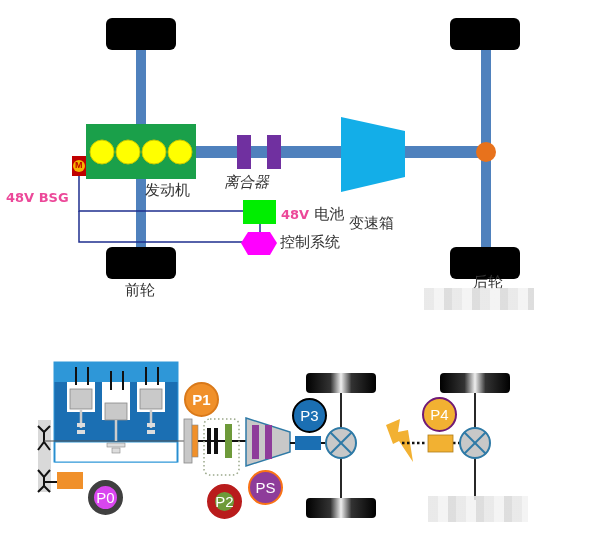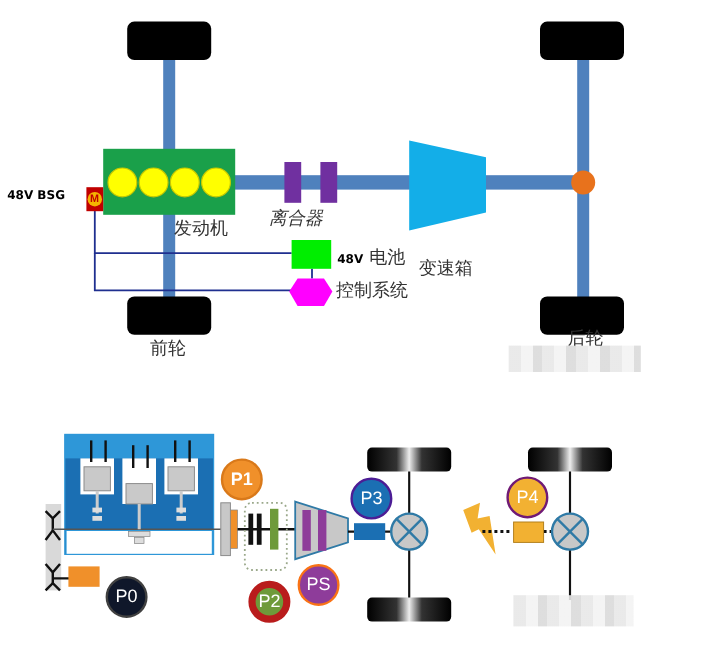--- a/index.html
+++ b/index.html
@@ -1,20 +1,20 @@
 <!DOCTYPE html>
 <html><head>
 <meta charset="utf-8">
 <style>
   html,body{margin:0;padding:0;background:#ffffff;}
   body{width:600px;height:551px;position:relative;overflow:hidden;font-family:"DejaVu Sans","Liberation Sans",sans-serif;}
   svg{position:absolute;left:0;top:0;}
   .lbl{position:absolute;white-space:nowrap;color:#222;}
   .cn{font-family:"DejaVu Serif","Liberation Serif",serif;font-size:15px;color:#333;}
-  .bold{font-weight:bold;font-family:"DejaVu Sans","Liberation Sans",sans-serif;font-size:10px;color:#000000;}
+  .bold{font-weight:bold;font-family:"DejaVu Sans","Liberation Sans",sans-serif;font-size:13px;color:#ec4899;margin-top:32px;}
   .pill{position:absolute;border-radius:50%;color:#fff;font-family:"Liberation Sans",sans-serif;font-size:15px;display:flex;align-items:center;justify-content:center;box-sizing:border-box;}
   .blur{position:absolute;background:repeating-linear-gradient(90deg,#e6e6e6 0 10px,#f2f2f2 10px 20px,#d8d8d8 20px 28px);opacity:.85;}
 </style>
 </head>
 <body>
 
 <svg width="600" height="551" viewBox="0 0 600 551">
 
   <rect x="136" y="48" width="10" height="200" fill="#4f81bd"></rect>
 
@@ -158,20 +158,20 @@
 <div class="lbl cn" style="left:349px;top:191px;margin-top:23px;">变速箱</div>
 <div class="lbl" style="left:281px;top:204px;">
   <span class="bold">48V</span>
   <span class="cn">电池</span>
 </div>
 <div class="lbl cn" style="left:280px;top:233px;">控制系统</div>
 <div class="lbl cn" style="left:125px;top:281px;">前轮</div>
 <div class="lbl cn" style="left:473px;top:273px;">后轮</div>
 <div class="blur" style="left:424px;top:288px;width:110px;height:22px;"></div>
 
-<div class="pill" style="left:88px;top:480px;width:35px;height:35px;background:#0f172a;border:2px solid #404040;">P0</div>
+<div class="pill" style="left:88px;top:480px;width:35px;height:35px;background:#d946ef;border:6px solid #404040;">P0</div>
 <div class="pill" style="left:184px;top:382px;width:35px;height:35px;background:#f0902a;border:2px solid #d9791a;font-weight:bold;">P1</div>
-<div class="pill" style="left:207px;top:484px;width:35px;height:35px;background:#6e9a3a;border:6px solid #b91c1c;">P2</div>
+<div class="pill" style="left:207px;top:484px;width:35px;height:35px;background:#6e9a3a;border:8px solid #b91c1c;">P2</div>
 <div class="pill" style="left:248px;top:470px;width:35px;height:35px;background:#8e3c9a;border:2px solid #f97316;">PS</div>
-<div class="pill" style="left:292px;top:398px;width:35px;height:35px;background:#1b6fb3;border:2px solid #4c1d95;">P3</div>
+<div class="pill" style="left:292px;top:398px;width:35px;height:35px;background:#1b6fb3;border:2px solid #000000;">P3</div>
 <div class="pill" style="left:422px;top:397px;width:35px;height:35px;background:#f2b132;border:2px solid #701a75;">P4</div>
 
 <div class="blur" style="left:428px;top:496px;width:100px;height:26px;"></div>
 
 </body></html>

